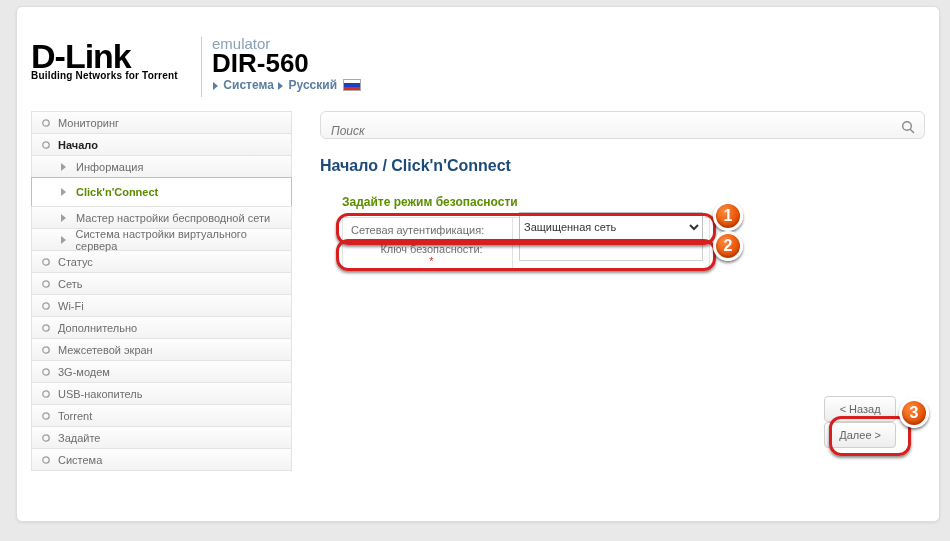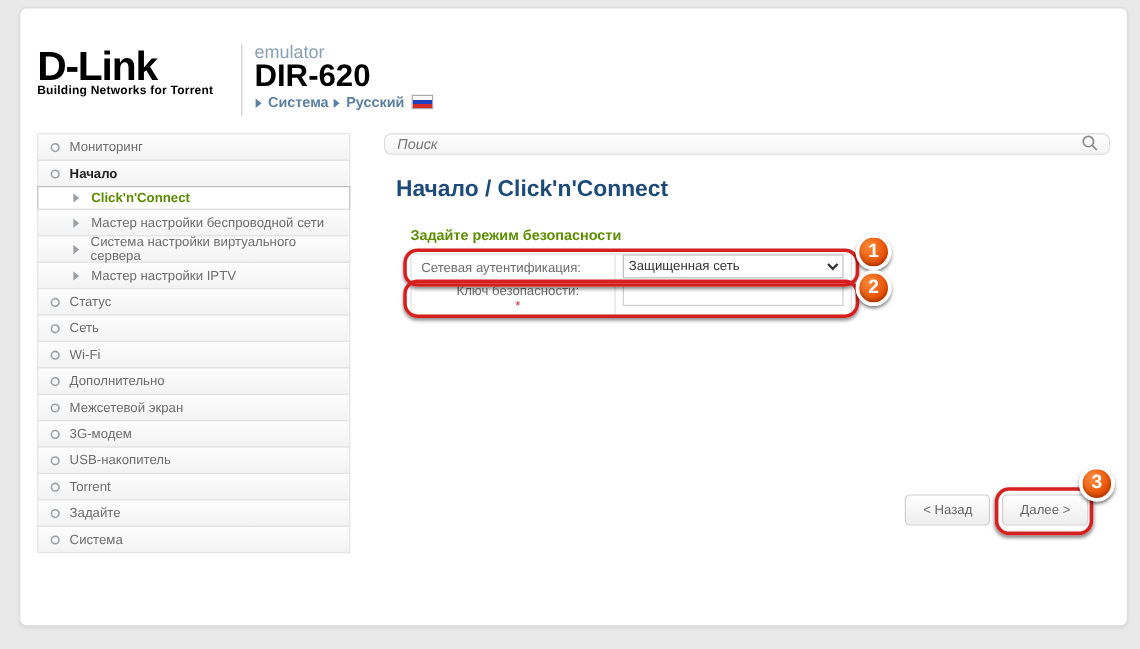--- a/index.html
+++ b/index.html
@@ -114,41 +114,41 @@
   .sb-sub .sb-bullet { color:#9aa0a6; font-size:9px; margin-right:6px; }
   
   .main {
     flex: 1;
     position: relative;
     margin-left: 28px;
   }
   .search {
     border: 1px solid #dcdcdc;
     border-radius: 6px;
-    height: 18px;
-    display: flex;
-    align-items: center;
+    height: 28px;
+    display: flex;
+    align-items: flex-end;
     padding: 0 8px 0 10px;
     background: linear-gradient(#fff,#f4f4f4);
   }
   .search input {
     flex: 1;
     border: none;
     background: transparent;
     font-size: 12px;
     color: #9a9a9a;
     font-style: italic;
     outline: none;
   }
   .search-icon { color:#8a8a8a; }
   .crumb {
     color: #1d4a78;
-    font-size: 19px;
+    font-size: 16px;
     font-weight: 700;
-    margin: 18px 0 0 10px;
+    margin: 18px 0 0 0;
   }
   .section-title {
     color: #5d8e00;
     font-weight: 700;
     font-size: 12px;
     margin: 20px 0 8px 22px;
   }
   .form {
     margin-left: 22px;
     width: 368px;
@@ -163,26 +163,26 @@
     flex: 0 0 170px;
     border: 1px solid #e2e2e2;
     border-right: none;
     display: flex; align-items: center;
     padding-left: 8px;
     color: #6e6e6e;
   }
   .fcell-r {
     flex: 1;
     border: 1px solid #e2e2e2;
-    display: flex; align-items: flex-start;
+    display: flex; align-items: flex-end;
     padding: 0 6px;
   }
   .frow + .frow .fcell-l, .frow + .frow .fcell-r { border-top: none; flex-direction: column; }
   .sel {
-    width: 100%; height: 20px;
+    width: 100%; height: 30px;
     font-size: 11px;
     border: 1px solid #bfbfbf;
     background: #fff;
     color: #333;
   }
   .txt {
     width: 100%; height: 18px;
     border: 1px solid #cfcfcf;
     font-size: 11px;
     padding: 0 4px;
@@ -216,24 +216,24 @@
     box-shadow: 0 2px 3px rgba(0,0,0,.5), inset 0 -2px 3px rgba(0,0,0,.25);
     color: #fff;
     font-weight: 900;
     font-size: 16px;
     display: flex; align-items: center; justify-content: center;
     pointer-events: none;
   }
   
   .footer {
     position: absolute;
-    right: 18px;
+    right: 29px;
     bottom: 22px;
     display: flex;
-    gap: 10px;
+    flex-direction: column;
   }
   .btn {
     height: 26px;
     padding: 0 14px;
     font-size: 11px;
     color: #666;
     border: 1px solid #cfcfcf;
     background: linear-gradient(#fff,#ededed);
     border-radius: 4px;
     cursor: pointer;
@@ -253,21 +253,21 @@
 
 <div class="page">
   <div class="header">
     <div class="logo">
       <div class="logo-text">D-Link</div>
       <div class="logo-tag">Building Networks for Torrent</div>
     </div>
     <div class="header-sep"></div>
     <div class="device-col">
       <div class="emu">emulator</div>
-      <div class="device">DIR-620</div>
+      <div class="device">DIR-560</div>
       <div class="bc-row">
         <span class="bc-arrow"><svg width="8" height="8" viewBox="0 0 8 8">
               <path d="M1 0 L6 4 L1 8 Z" fill="#5a7fa0"></path>
             </svg></span>
         <span class="bc-link">Система</span>
         <span class="bc-arrow"><svg width="8" height="8" viewBox="0 0 8 8">
               <path d="M1 0 L6 4 L1 8 Z" fill="#5a7fa0"></path>
             </svg></span>
         <span class="bc-link">Русский</span>
         <span class="flag"></span>
@@ -287,51 +287,51 @@
           <span class="sb-label">Мониторинг</span>
         </div>
         <div class="sb-item active">
           <span class="sb-bullet">
             <svg width="10" height="10" viewBox="0 0 10 10">
               <circle cx="5" cy="5" r="3.2" fill="none" stroke="#9aa0a6" stroke-width="1.3"></circle>
             </svg>
           </span>
           <span class="sb-label">Начало</span>
         </div>
-        <div class="sb-sub sel">
+        <div class="sb-sub">
           <span class="sb-bullet">
             <svg width="6" height="8" viewBox="0 0 6 8">
               <path d="M0 0 L5 4 L0 8 Z" fill="#9aa0a6"></path>
             </svg>
           </span>
-          <span class="sb-label">Click'n'Connect</span>
-        </div>
-        <div class="sb-sub">
+          <span class="sb-label">Информация</span>
+        </div>
+        <div class="sb-sub sel">
           <span class="sb-bullet">
             <svg width="6" height="8" viewBox="0 0 6 8">
               <path d="M0 0 L5 4 L0 8 Z" fill="#9aa0a6"></path>
             </svg>
           </span>
-          <span class="sb-label">Мастер настройки беспроводной сети</span>
+          <span class="sb-label">Click'n'Connect</span>
         </div>
         <div class="sb-sub">
           <span class="sb-bullet">
             <svg width="6" height="8" viewBox="0 0 6 8">
               <path d="M0 0 L5 4 L0 8 Z" fill="#9aa0a6"></path>
             </svg>
           </span>
-          <span class="sb-label">Система настройки виртуального сервера</span>
+          <span class="sb-label">Мастер настройки беспроводной сети</span>
         </div>
         <div class="sb-sub">
           <span class="sb-bullet">
             <svg width="6" height="8" viewBox="0 0 6 8">
               <path d="M0 0 L5 4 L0 8 Z" fill="#9aa0a6"></path>
             </svg>
           </span>
-          <span class="sb-label">Мастер настройки IPTV</span>
+          <span class="sb-label">Система настройки виртуального сервера</span>
         </div>
         <div class="sb-item">
           <span class="sb-bullet">
             <svg width="10" height="10" viewBox="0 0 10 10">
               <circle cx="5" cy="5" r="3.2" fill="none" stroke="#9aa0a6" stroke-width="1.3"></circle>
             </svg>
           </span>
           <span class="sb-label">Статус</span>
         </div>
         <div class="sb-item">

